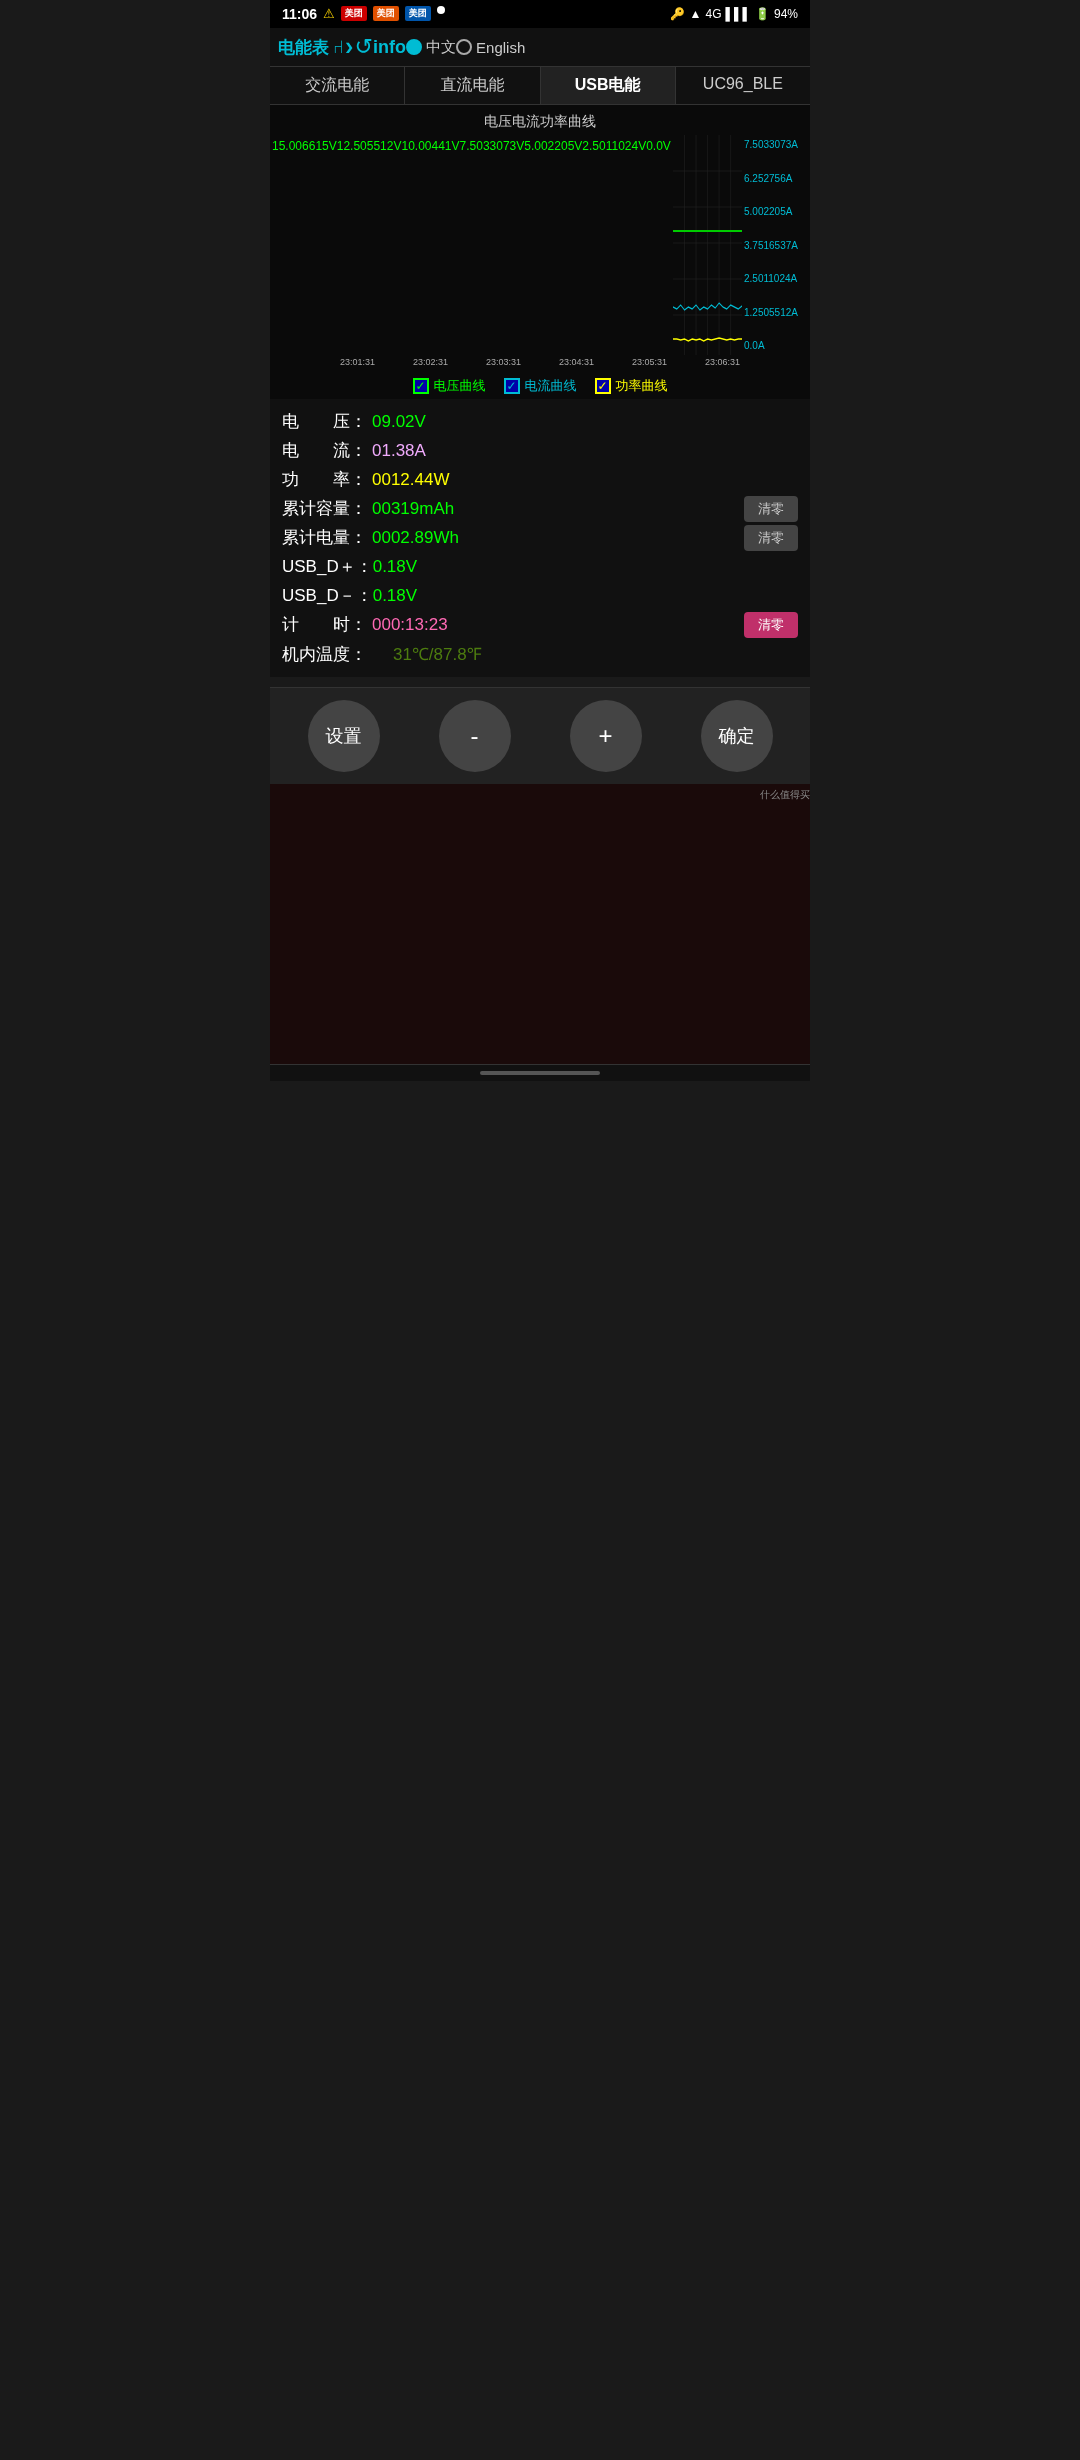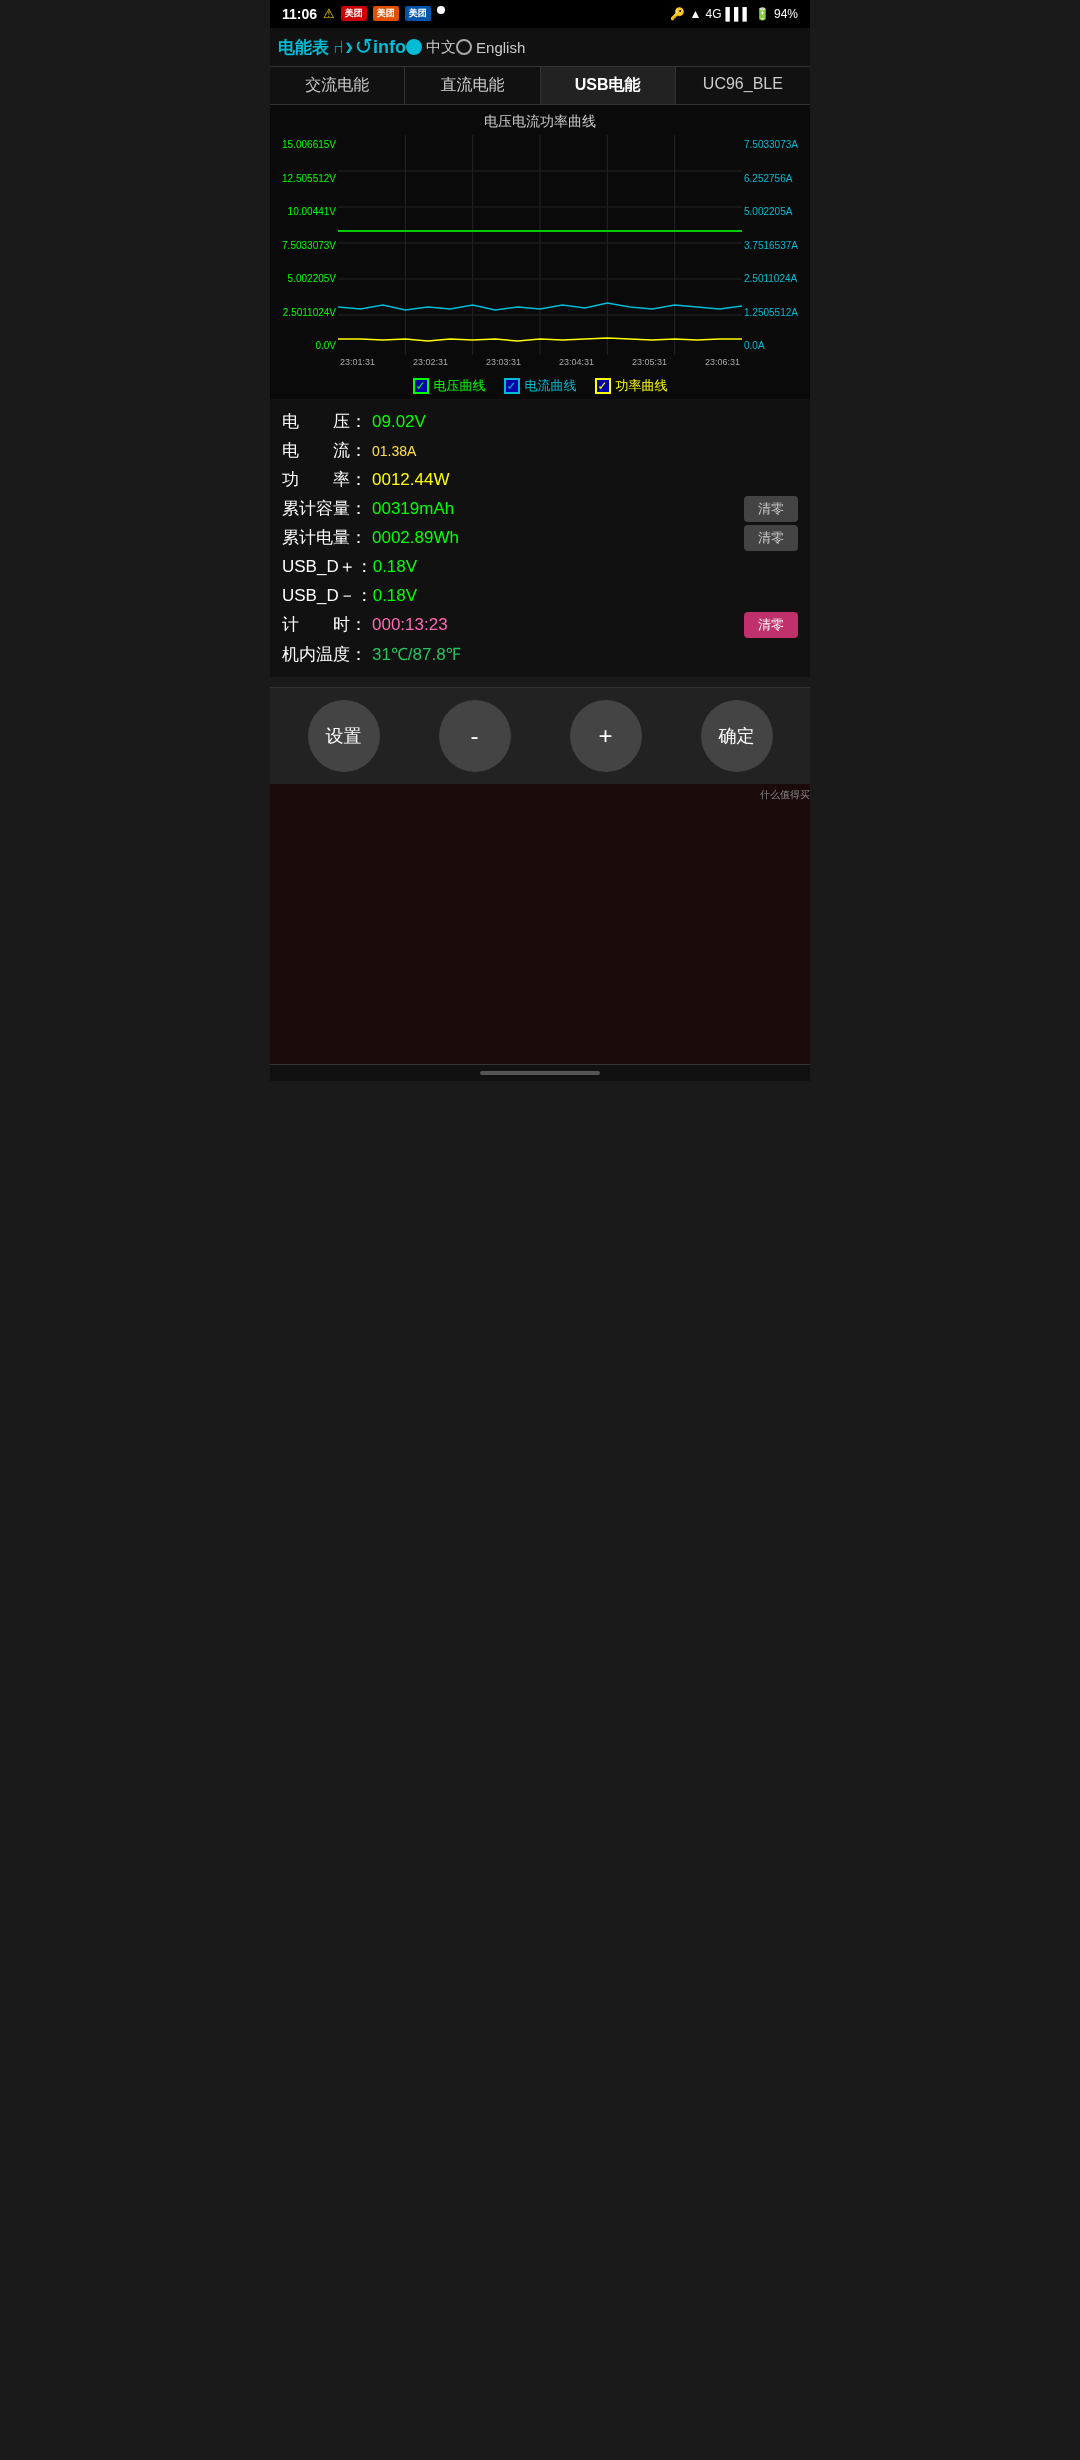--- a/index.html
+++ b/index.html
@@ -121,26 +121,26 @@
       font-size: 14px;
       padding: 4px 0;
     }
     .chart-area {
       display: flex;
       flex-direction: row;
       align-items: stretch;
     }
     .y-axis-left {
       display: flex;
-      flex-direction: column;
+      flex-direction: row;
       justify-content: space-between;
       padding: 4px 2px;
       min-width: 68px;
       text-align: right;
-      font-size: 10px;
+      font-size: 12px;
       color: #0f0;
     }
     .y-axis-right {
       display: flex;
       flex-direction: column;
       justify-content: space-between;
       padding: 4px 2px;
       min-width: 68px;
       text-align: left;
       font-size: 10px;
@@ -200,27 +200,27 @@
       padding: 3px 0;
       font-size: 17px;
       position: relative;
     }
     .data-label {
       color: #fff;
       min-width: 90px;
       font-size: 17px;
     }
     .data-value-voltage { color: #0f0; font-size: 17px; }
-    .data-value-current { color: #fde047; font-size: 14px; }
+    .data-value-current { color: #f0abfc; font-size: 17px; }
     .data-value-power { color: #ff0; font-size: 17px; }
     .data-value-capacity { color: #0f0; font-size: 17px; }
     .data-value-energy { color: #0f0; font-size: 17px; }
     .data-value-usbd { color: #0f0; font-size: 17px; }
     .data-value-time { color: #ff69b4; font-size: 17px; }
-    .data-value-temp { color: #22c55e; font-size: 17px; }
+    .data-value-temp { color: #4d7c0f; font-size: 17px; margin-left: 21px; }
 
     .clear-btn {
       position: absolute;
       right: 0;
       top: 50%;
       transform: translateY(-50%);
       background: #444;
       color: #ccc;
       border: none;
       padding: 4px 14px;

